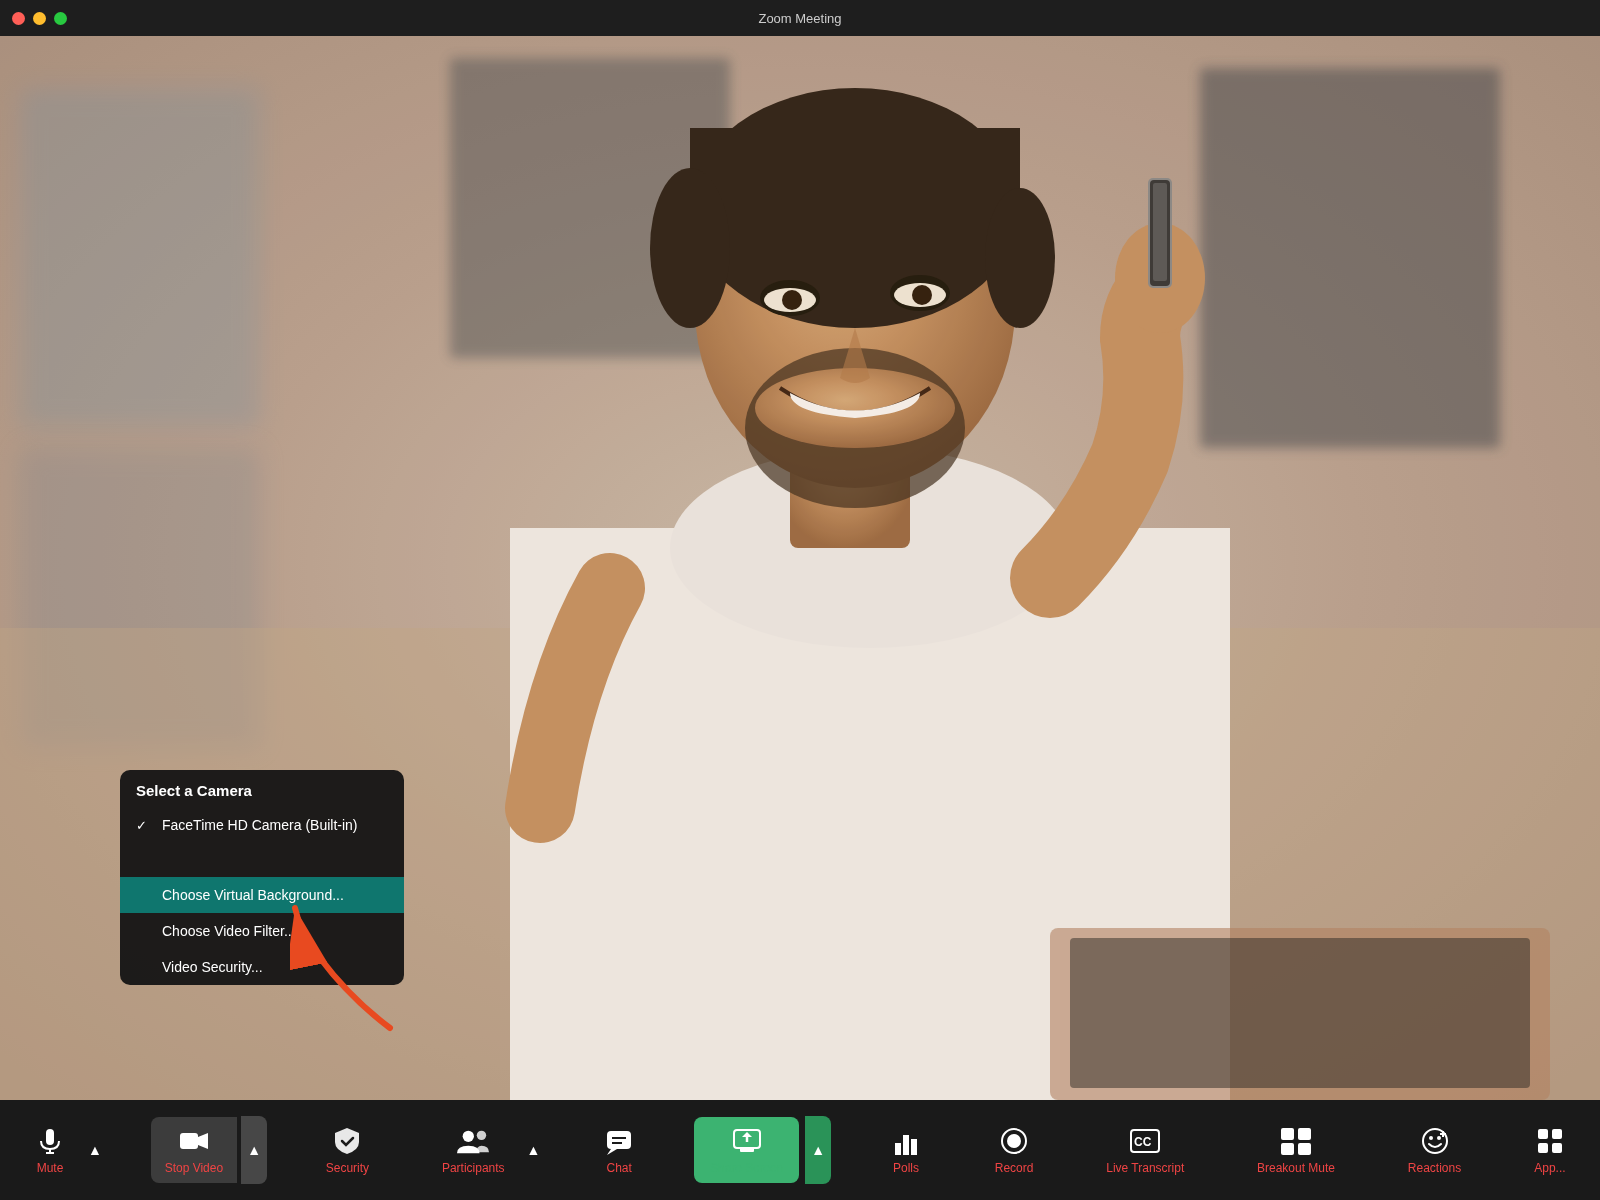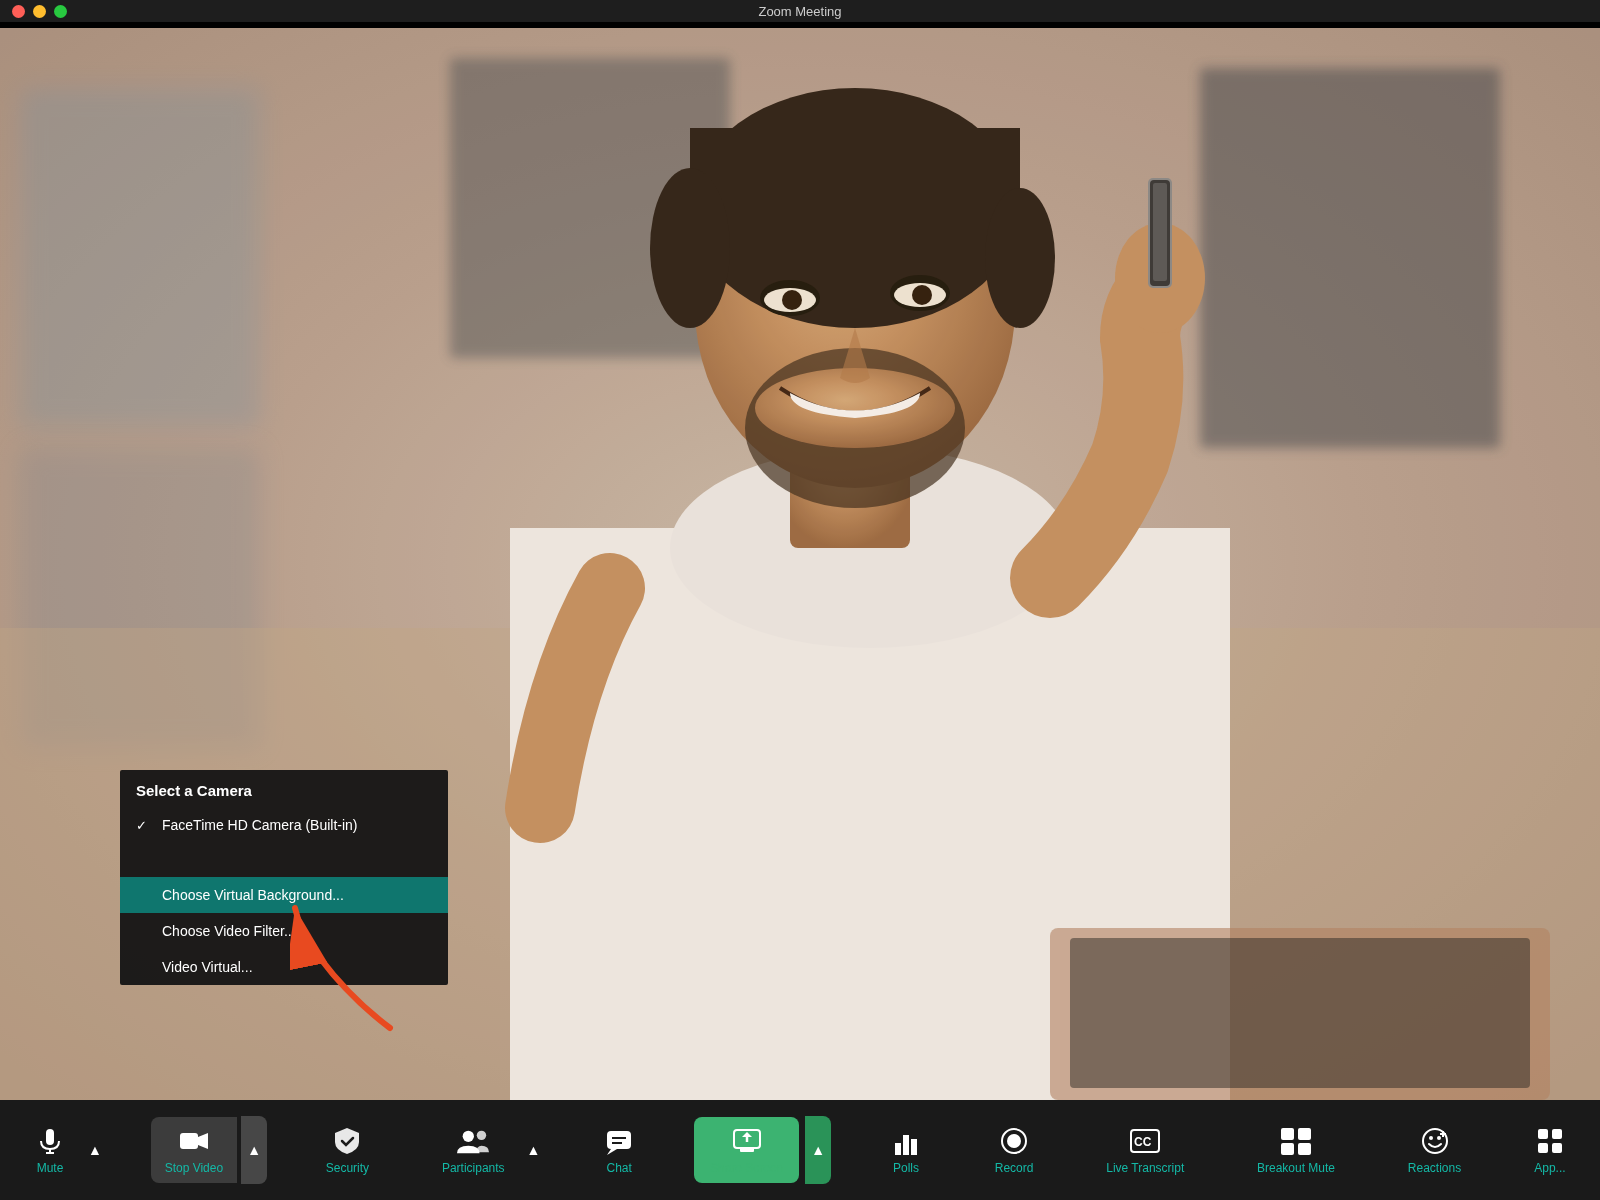--- a/index.html
+++ b/index.html
@@ -10,21 +10,21 @@
       overflow: hidden;
       font-family: -apple-system, BlinkMacSystemFont, 'Helvetica Neue', Arial, sans-serif;
       background: #000;
       position: relative;
     }
 
     
     .title-bar {
       position: absolute;
       top: 0; left: 0; right: 0;
-      height: 22px;
+      height: 36px;
       background: #1e1e1e;
       display: flex;
       align-items: center;
       justify-content: center;
       z-index: 100;
     }
 
     .title-bar-buttons {
       position: absolute;
       left: 12px;
@@ -94,23 +94,23 @@
       background: rgba(50, 60, 70, 0.5);
       border-radius: 4px;
       filter: blur(6px);
     }
 
     
     .camera-menu {
       position: absolute;
       bottom: 115px;
       left: 120px;
-      width: 328px;
+      width: 284px;
       background: rgba(20, 20, 20, 0.95);
-      border-radius: 2px;
+      border-radius: 10px;
       padding: 0;
       z-index: 200;
       overflow: hidden;
     }
 
     .menu-header {
       padding: 12px 16px 8px 16px;
       color: #fff;
       font-size: 15px;
       font-weight: 600;
@@ -177,21 +177,21 @@
       justify-content: center;
       gap: 4px;
       cursor: pointer;
       padding: 8px 14px;
       border-radius: 8px;
       min-width: 60px;
     }
 
     .toolbar-item .label {
       font-size: 12px;
-      color: #14b8a6;
+      color: #ef4444;
       white-space: nowrap;
     }
 
     .toolbar-item .label.green {
       color: #3cb371;
     }
 
     .chevron-btn {
       display: flex;
       align-items: center;
@@ -349,21 +349,21 @@
         <span>Choose Virtual Background...</span>
       </div>
 
       <div class="menu-item">
         <span class="checkmark"> </span>
         <span>Choose Video Filter...</span>
       </div>
 
       <div class="menu-item">
         <span class="checkmark"> </span>
-        <span>Video Virtual...</span>
+        <span>Video Security...</span>
       </div>
     </div>
 
     <div class="arrow-container">
       <svg width="130" height="140" viewBox="0 0 130 140">
         <defs>
           <marker id="arrowhead" markerWidth="10" markerHeight="7" refX="10" refY="3.5" orient="auto">
             <polygon points="0 0, 10 3.5, 0 7" fill="#e84a20"></polygon>
           </marker>
         </defs>

